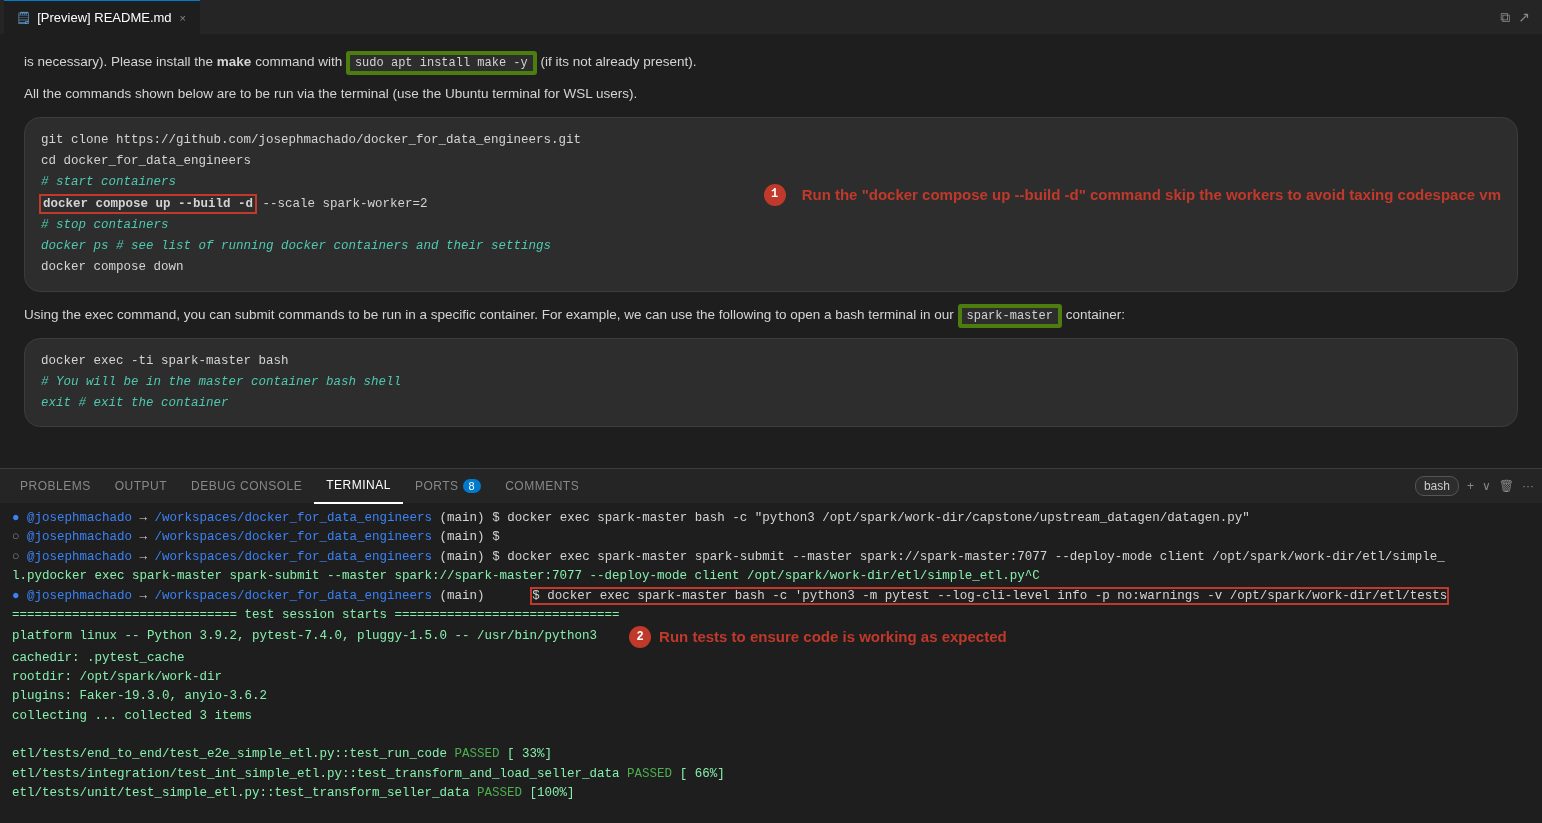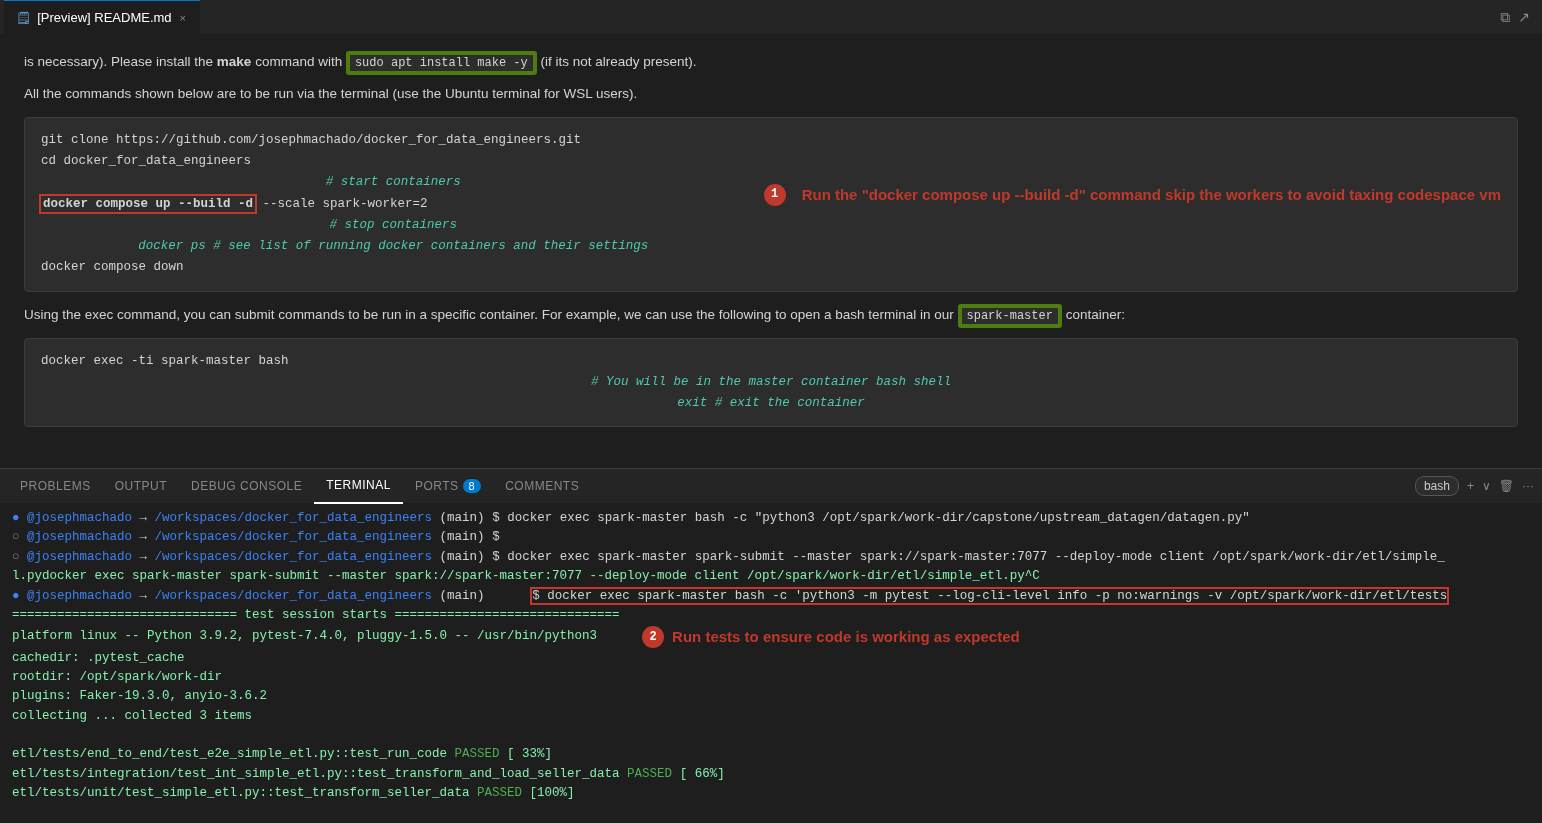--- a/index.html
+++ b/index.html
@@ -82,31 +82,31 @@
       border-radius: 3px;
       padding: 1px 5px;
       font-family: 'Consolas', 'Courier New', monospace;
       font-size: 12px;
       color: #d4d4d4;
     }
 
     .code-block {
       background: #2d2d2d;
       border: 1px solid #3c3c3c;
-      border-radius: 4px;
+      border-radius: 16px;
       padding: 12px 16px;
       margin: 12px 0;
       font-family: 'Consolas', 'Courier New', monospace;
       font-size: 12.5px;
       line-height: 1.7;
       position: relative;
     }
 
     .code-white { color: #d4d4d4; }
-    .code-green { color: #4ec9b0; font-style: italic; text-align: center; }
+    .code-green { color: #4ec9b0; font-style: italic; }
     .highlighted-line {
       outline: 2px solid #c0392b;
       display: inline;
       padding: 1px 2px;
       font-weight: bold;
     }
 
     .annotation-bubble {
       display: inline-flex;
       align-items: center;
@@ -334,21 +334,21 @@
   <div>
     <span class="term-bullet-blue">● </span><span class="term-prompt-blue">@josephmachado</span><span class="term-arrow"> → </span><span class="term-path">/workspaces/docker_for_data_engineers</span><span class="term-branch"> (main)</span><span class="term-white"> </span><span class="term-highlighted"><span class="term-cmd">$ docker exec spark-master bash -c 'python3 -m pytest --log-cli-level info -p no:warnings -v /opt/spark/work-dir/etl/tests</span></span>
   </div>
 
   
   <div>
     <span class="term-white">============================== test session starts ==============================</span>
   </div>
 
   
-  <div style="display:flex; align-items:center;gap:13px;">
+  <div style="display:flex; align-items:center;">
     <span class="term-white">platform linux -- Python 3.9.2, pytest-7.4.0, pluggy-1.5.0 -- /usr/bin/python3</span>
     <span style="margin-left: 32px; display:flex; align-items:center;">
       <span class="term-annotation2">2</span>
       <span class="term-annotation-text">Run tests to ensure code is working as expected</span>
     </span>
   </div>
 
   <div><span class="term-white">cachedir: .pytest_cache</span></div>
   <div><span class="term-white">rootdir: /opt/spark/work-dir</span></div>
   <div><span class="term-white">plugins: Faker-19.3.0, anyio-3.6.2</span></div>

